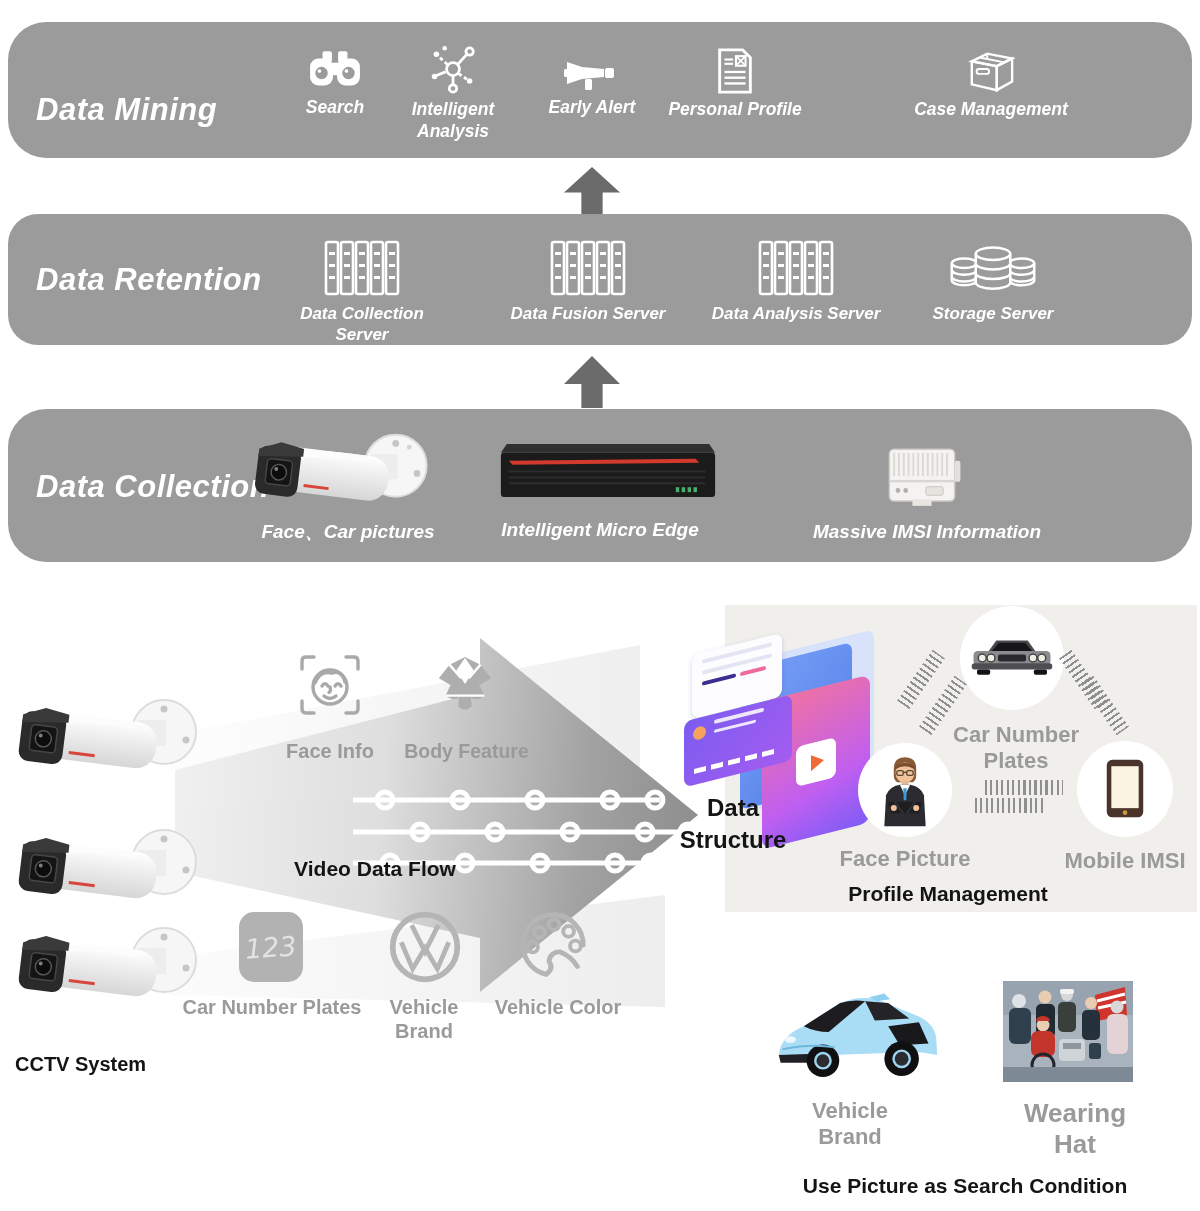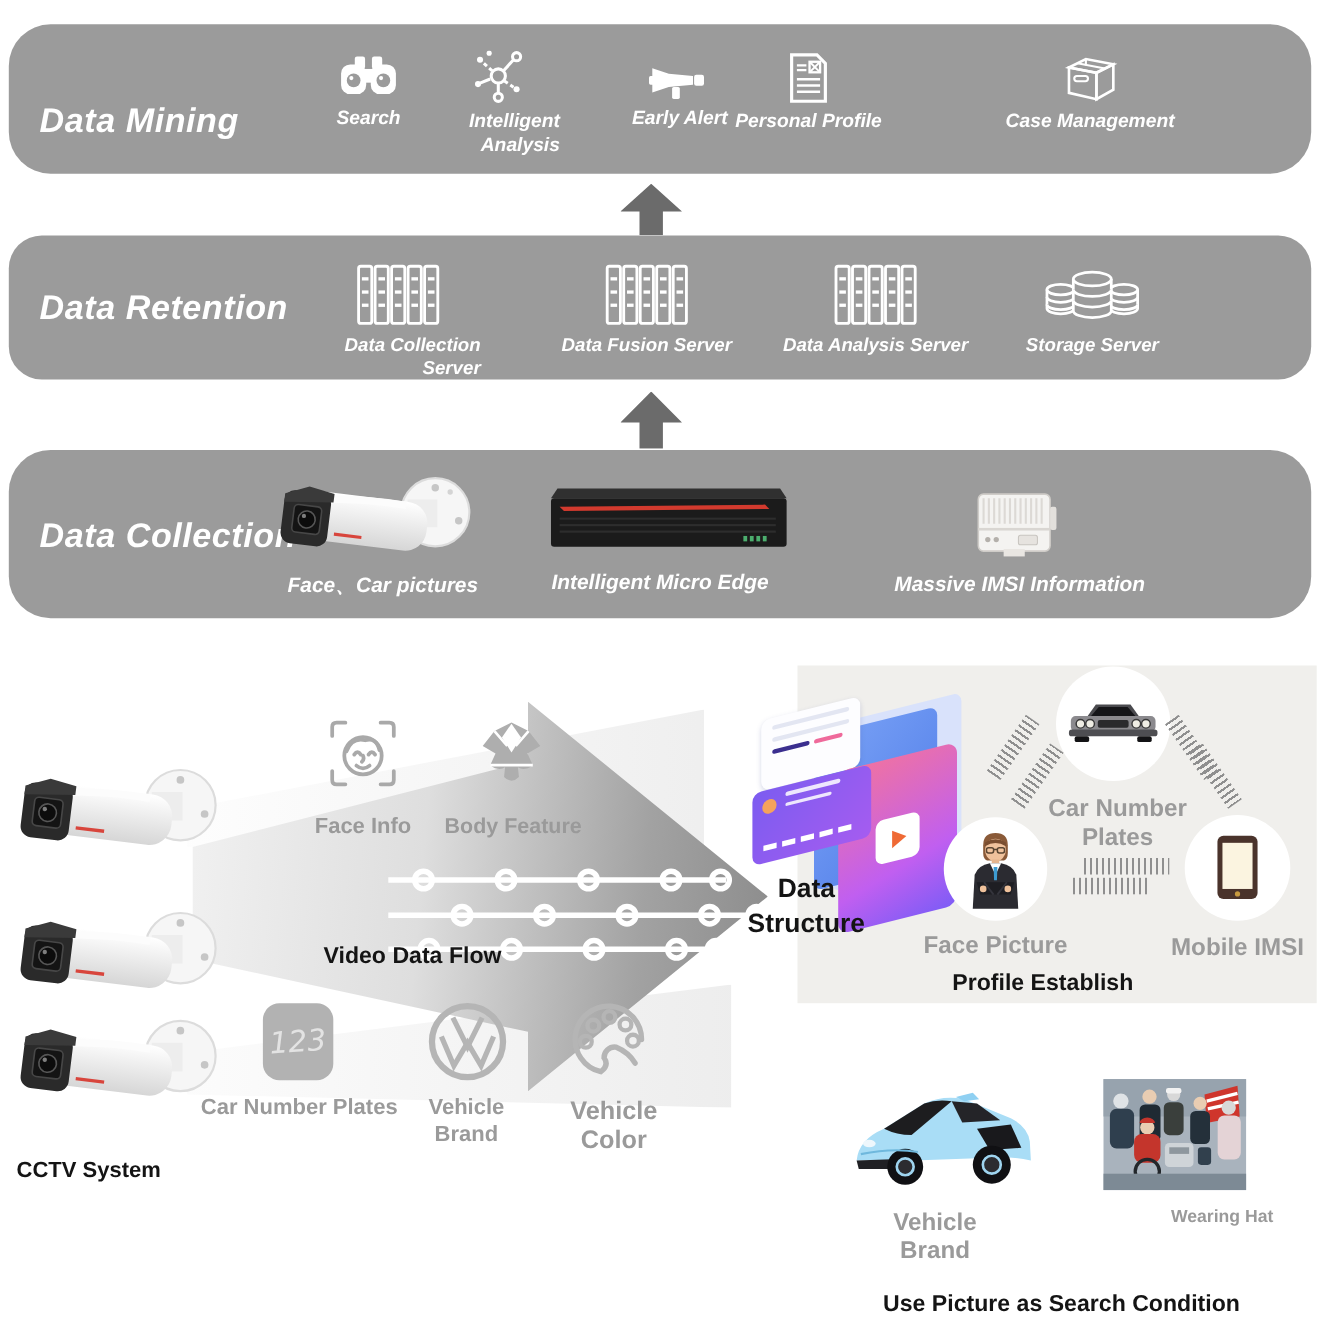--- a/index.html
+++ b/index.html
@@ -4,21 +4,21 @@
 <style>
   * { margin:0; padding:0; box-sizing:border-box; }
   html,body { background:#fff; }
   body { font-family:"Liberation Sans", sans-serif; }
   .stage { position:relative; width:1200px; height:1211px; background:#fff; overflow:hidden; }
 
   
   .band { position:absolute; left:8px; width:1184px; background:#9b9b9b; border-radius:38px; color:#fff; z-index:2; }
   .band-title { position:absolute; left:28px; font-size:31px; font-weight:bold; font-style:italic; letter-spacing:.5px; }
   .bitem { position:absolute; display:flex; flex-direction:column; align-items:center; text-align:center; }
-  .bitem .lbl { font-style:italic; font-weight:bold; margin-top:5px; line-height:1.25;text-align:right; }
+  .bitem .lbl { font-style:italic; font-weight:bold; margin-top:5px; line-height:1.25; }
   .m-lbl { font-size:17.5px; }
   .r-lbl { font-size:17px; }
   .c-lbl { font-size:19px; font-style:italic; font-weight:bold; }
 
   .up-arrow { position:absolute; background:#6b6b6b; z-index:2;
     clip-path:polygon(50% 0,100% 54%,69% 54%,69% 100%,31% 100%,31% 54%,0 54%); }
 
   
   .beam { position:absolute; z-index:1; }
   .big-arrow { position:absolute; left:120px; top:630px; width:585px; height:365px; z-index:1;
@@ -95,21 +95,21 @@
         <line x1="18" y1="28" x2="8" y2="32" stroke="#fff" stroke-width="3"></line>
           <circle cx="6" cy="33" r="3" fill="#fff"></circle>
         <line x1="32" y1="30" x2="41" y2="36" stroke="#fff" stroke-width="3" stroke-dasharray="4 3"></line>
           <circle cx="44" cy="38" r="3" fill="#fff"></circle>
         <line x1="26" y1="32" x2="26" y2="42" stroke="#fff" stroke-width="3"></line>
           <circle cx="26" cy="46" r="4" fill="none" stroke="#fff" stroke-width="3"></circle>
       </svg>
       <div class="lbl m-lbl" style="max-width:112px;">Intelligent Analysis</div>
     </div>
 
-    <div class="bitem" style="left:532px;top:32px;width:156px;">
+    <div class="bitem" style="left:506px;top:32px;width:156px;">
       <svg viewBox="0 0 56 38" width="56" height="38">
         <polygon points="3,8 18,13 40,15 40,23 18,25 3,30" fill="#fff"></polygon>
         <rect x="41" y="14" width="9" height="10" rx="2" fill="#fff"></rect>
         <rect x="21" y="25" width="7" height="11" rx="1.5" fill="#fff"></rect>
         <rect x="0" y="15" width="5" height="8" rx="1.5" fill="#fff"></rect>
       </svg>
       <div class="lbl m-lbl">Early Alert</div>
     </div>
 
     <div class="bitem" style="left:642px;top:26px;width:170px;">
@@ -451,21 +451,21 @@
       <path d="M68,36 A31,31 0 1 0 30,66 Q38,60 33,53 A10,10 0 0 1 44,43 Q56,48 62,58" stroke-width="5" stroke-linecap="round"></path>
       <circle cx="23" cy="23" r="5.5" stroke-width="4"></circle>
         <circle cx="38" cy="15" r="5.5" stroke-width="4"></circle>
         <circle cx="53" cy="22" r="5.5" stroke-width="4"></circle>
         <circle cx="16" cy="38" r="5.5" stroke-width="4"></circle>
         <circle cx="60" cy="37" r="5.5" stroke-width="4"></circle>
     </svg>
   </div>
   <div class="glabel" style="left:182px;top:996px;width:180px;font-size:20px;">Car Number Plates</div>
   <div class="glabel" style="left:358px;top:996px;width:132px;font-size:20px;">Vehicle Brand</div>
-  <div class="glabel" style="left:494px;top:996px;width:128px;font-size:23px;">Vehicle Color</div>
+  <div class="glabel" style="left:494px;top:996px;width:128px;font-size:20px;">Vehicle Color</div>
 
   <div class="blabel" style="left:15px;top:1053px;width:180px;text-align:left;font-size:20px;">CCTV System</div>
 
   <div class="panel"></div>
 
   <div class="ds-wrap">
     <div class="ds-card ds-back"></div>
     <div class="ds-card ds-blue"></div>
     <div class="ds-card ds-pane">
         <i></i>
@@ -540,21 +540,21 @@
 
   <div class="circle" style="left:1077px;top:741px;width:96px;height:96px;">
     <svg viewBox="0 0 48 68" width="44" height="62">
       <rect x="4" y="2" width="40" height="63" rx="6" fill="#4a332b"></rect>
       <rect x="9" y="9" width="30" height="46" fill="#fbf4e0"></rect>
       <circle cx="24" cy="60" r="2.6" fill="#c79a3f"></circle>
     </svg>
   </div>
   <div class="glabel" style="left:1040px;top:848px;width:170px;font-size:22px;">Mobile IMSI</div>
 
-  <div class="blabel" style="left:798px;top:882px;width:300px;font-size:21px;">Profile Establish</div>
+  <div class="blabel" style="left:798px;top:882px;width:300px;font-size:21px;">Profile Management</div>
 
   <svg viewBox="0 0 175 112" width="168" height="108" style="position:absolute;left:773px;top:976px;z-index:3;">
     <path d="M6,82 Q8,62 32,52 L70,28 Q88,20 108,24 L152,42 Q168,50 170,64 L171,82 Q140,76 120,80 L60,82 Z" fill="#a9ddf6"></path>
     <path d="M32,52 L70,28 Q82,24 96,26 L58,58 Q44,58 32,52 Z" fill="#1d1d1f"></path>
     <path d="M96,26 L120,28 L142,44 L106,46 Z" fill="#242428"></path>
     <path d="M120,52 L152,48 L162,70 L132,72 Z" fill="#19191c"></path>
     <path d="M6,82 L66,80 L66,90 L8,90 Z" fill="#202024"></path>
     <path d="M100,22 L116,18 L122,24 L108,26 Z" fill="#8fd0f2"></path>
     <circle cx="52" cy="88" r="17" fill="#101013"></circle>
       <circle cx="52" cy="88" r="8" fill="#2c2c30" stroke="#9ed4ef" stroke-width="2.5"></circle>
@@ -584,17 +584,17 @@
       <rect x="104" y="33" width="21" height="40" rx="6" fill="#e4d3d6"></rect>
     <circle cx="40" cy="44" r="6.5" fill="#e9cdb2"></circle>
       <path d="M33,40 a7,5 0 0 1 14,0 z" fill="#c4352c"></path>
     <rect x="28" y="50" width="24" height="26" rx="7" fill="#c4352c"></rect>
     <circle cx="40" cy="84" r="11" fill="none" stroke="#22262a" stroke-width="3"></circle>
     <rect x="56" y="58" width="26" height="22" rx="4" fill="#cfd4d8"></rect>
       <rect x="60" y="62" width="18" height="6" fill="#8e979e"></rect>
     <rect x="0" y="86" width="130" height="15" fill="#7d8a95"></rect>
     <rect x="86" y="62" width="12" height="16" rx="3" fill="#31404d"></rect>
   </svg>
-  <div class="glabel" style="left:1036px;top:1098px;width:150px;font-size:16px;">Wearing Hat</div>
+  <div class="glabel" style="left:1000px;top:1098px;width:150px;font-size:26px;">Wearing Hat</div>
 
   <div class="blabel" style="left:790px;top:1174px;width:350px;font-size:21px;">Use Picture as Search Condition</div>
 
 </div>
 
 </body></html>

